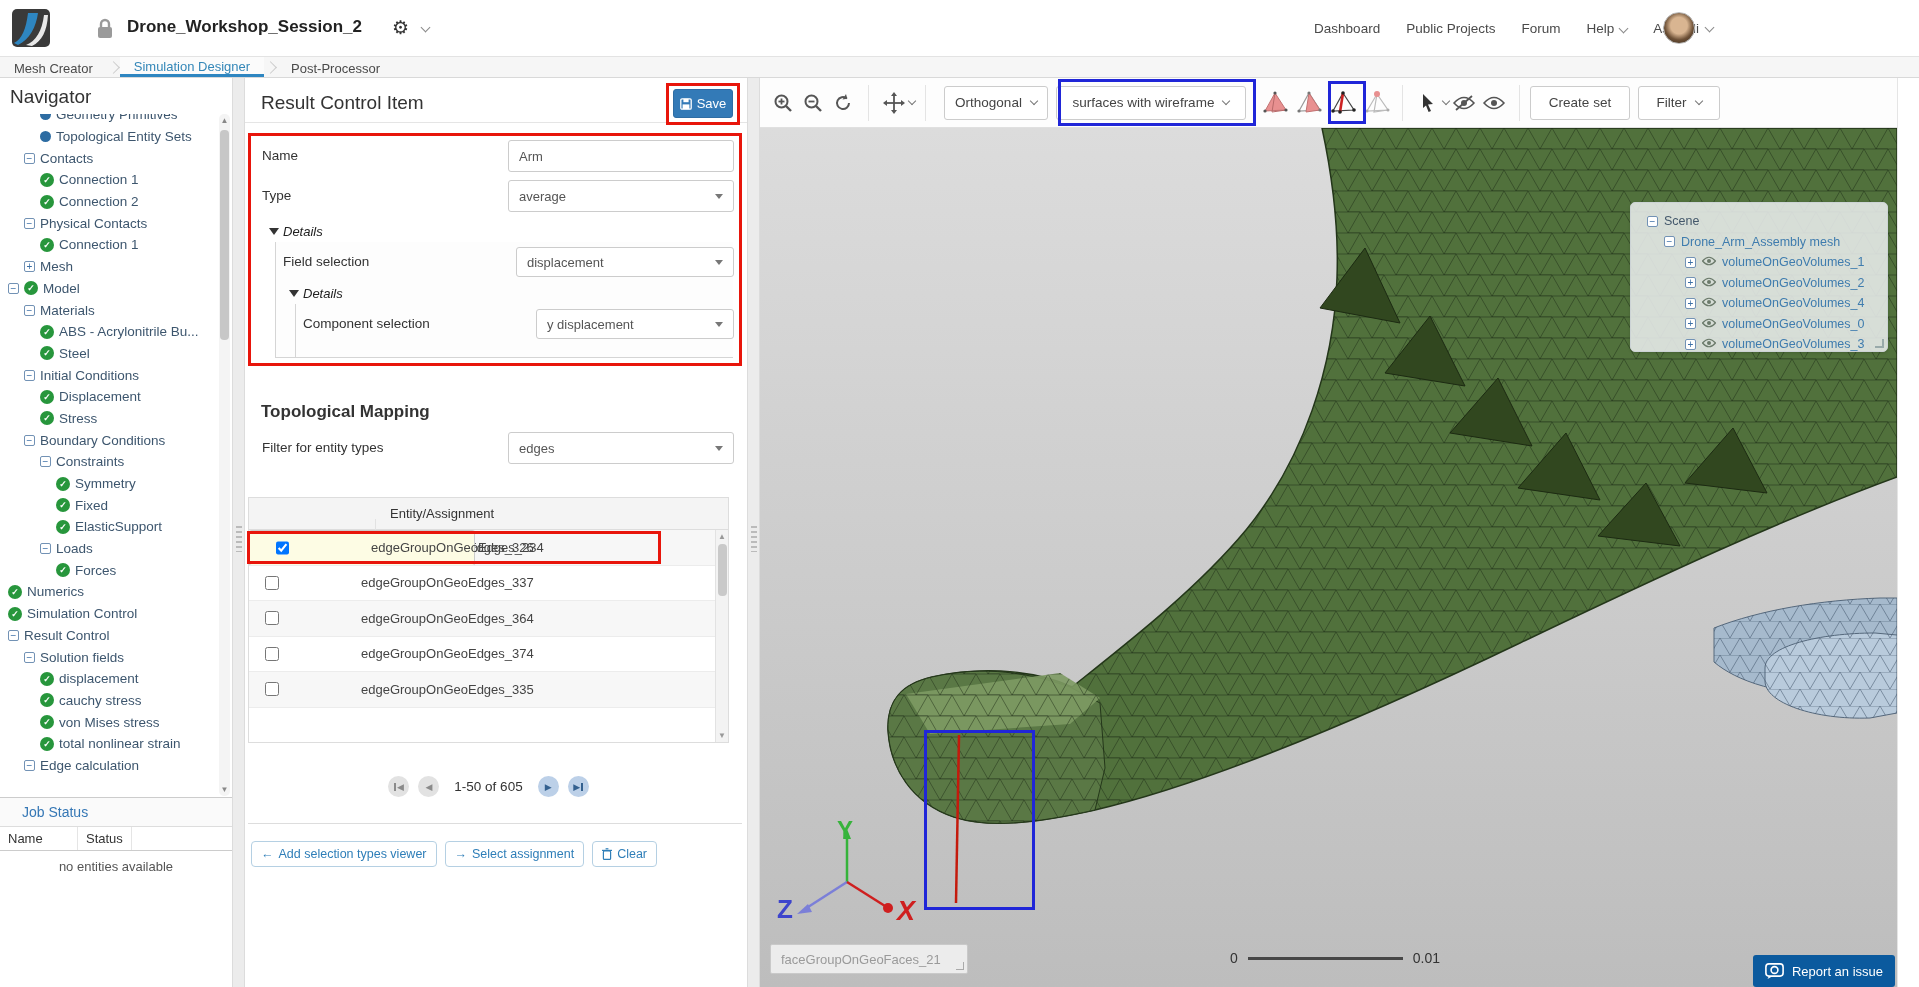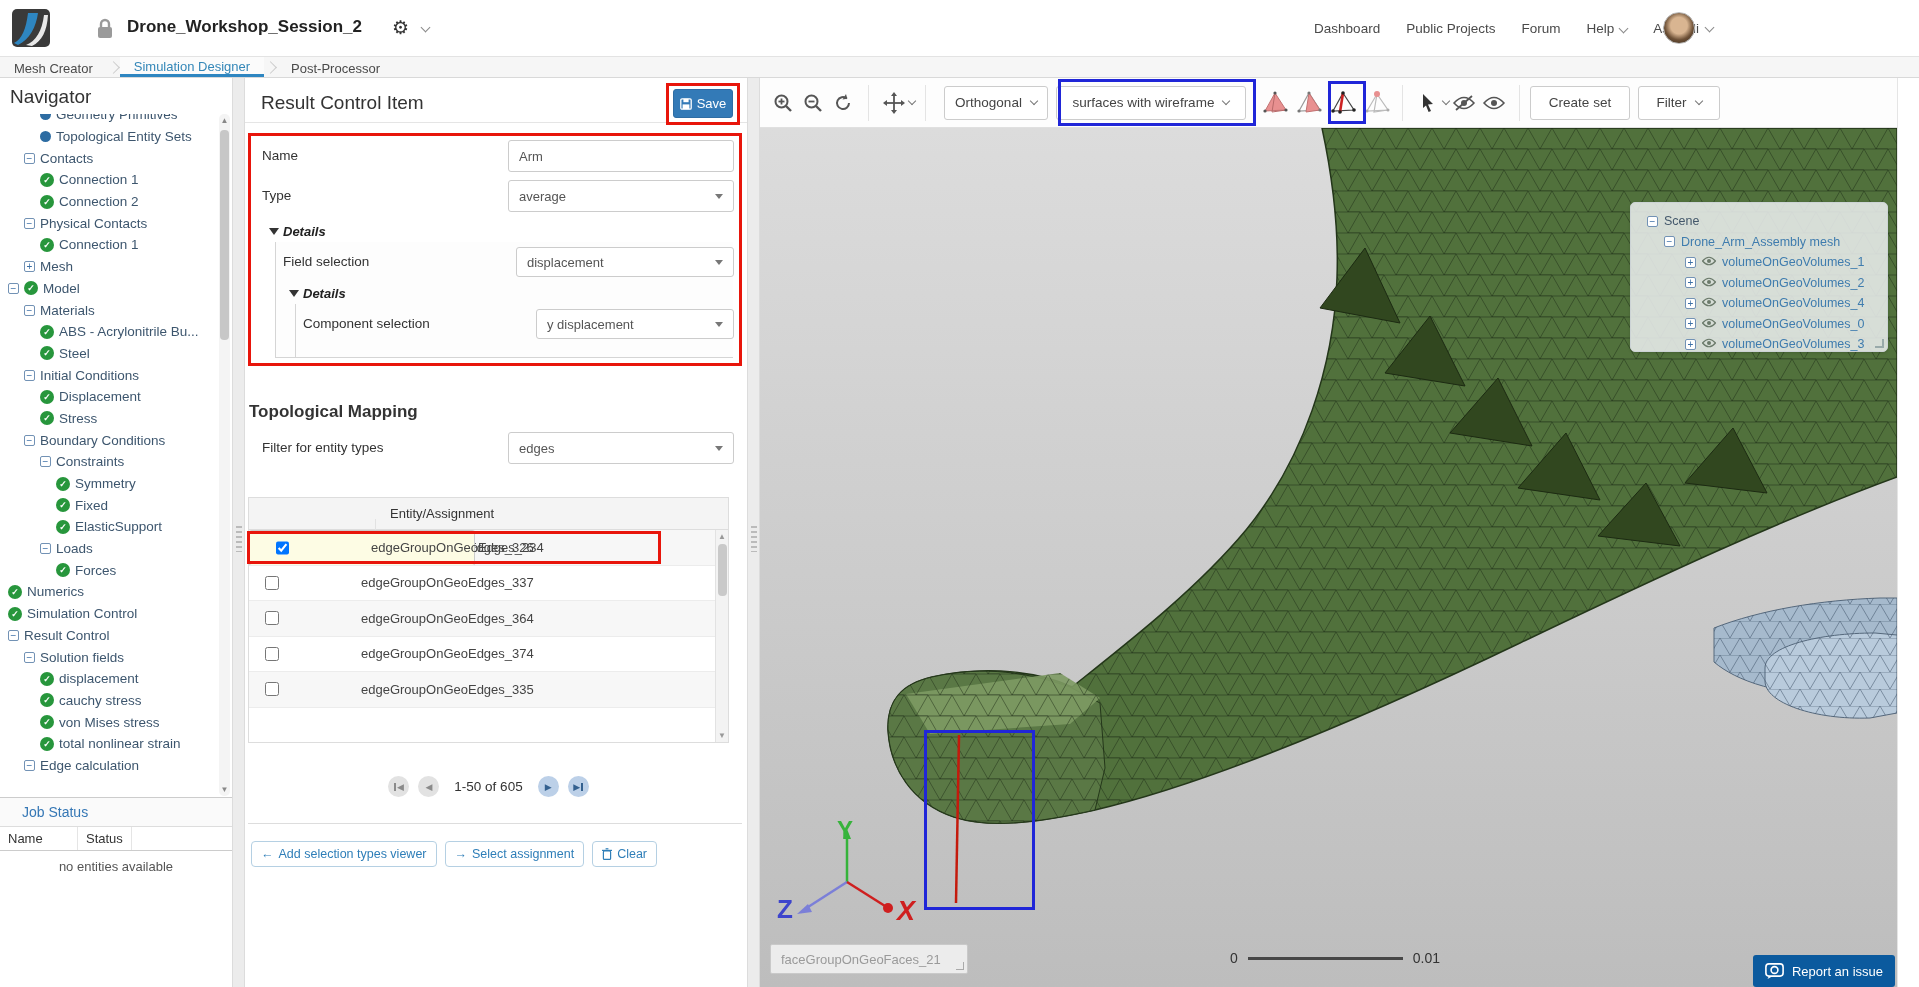--- a/index.html
+++ b/index.html
@@ -54,24 +54,24 @@
   
   #panel { position:absolute; left:245px; top:78px; width:502px; bottom:0; background:#fff; }
   #panel-title { position:absolute; left:16px; top:14px; font-size:19px; color:#333; }
   #panel-hr { position:absolute; left:0; top:44px; width:502px; border-top:1px solid #e5e5e5; }
   #save-btn { position:absolute; left:428px; top:11px; width:60px; height:29px; background:#337ab7; border:1px solid #2e6da4; border-radius:3px; color:#fff; font-size:13px; display:flex; align-items:center; justify-content:center; gap:5px; cursor:pointer; }
   .flabel { position:absolute; font-size:13.5px; color:#333; }
   .input, .sel { position:absolute; height:32px; border:1px solid #ccc; border-radius:3px; background:#fff; font-size:13px; color:#555; }
   .input { padding:0 10px; width:226px; font-family:"Liberation Sans",sans-serif; }
   .sel { width:226px; display:flex; align-items:center; justify-content:space-between; padding:0 10px; cursor:pointer; }
   .sel .tri { width:0; height:0; border-left:4px solid transparent; border-right:4px solid transparent; border-top:5px solid #777; }
-  .dhdr { position:absolute; font-size:13px; font-style:italic; font-weight:bold; color:#222; display:flex; align-items:center; gap:4px; cursor:pointer; }
+  .dhdr { position:absolute; font-size:13px; font-style:italic; font-weight:normal; color:#222; display:flex; align-items:center; gap:4px; cursor:pointer; }
   .dhdr .tri { width:0; height:0; border-left:5px solid transparent; border-right:5px solid transparent; border-top:7px solid #333; }
   .dblock { position:absolute; border-left:1px solid #d5d5d5; border-bottom:1px solid #d5d5d5; background:#fdfdfd; }
-  #topo-title { position:absolute; left:4px; top:324px; font-size:17px; font-weight:bold; color:#333; }
+  #topo-title { position:absolute; left:16px; top:324px; font-size:17px; font-weight:bold; color:#333; }
 
   
   #etable { position:absolute; left:3px; top:419px; width:481px; height:246px; border:1px solid #ddd; }
   #ehead { height:32px; background:#f4f4f4; border-bottom:1px solid #ddd; display:flex; align-items:center; font-size:13px; color:#333; }
   #ehead .c1 { width:127px; padding-left:12px; display:flex; align-items:center; gap:7px; border-right:1px solid #e2e2e2; height:100%;margin-top:41px; }
   #ehead .c1 .tri { width:0;height:0;border-left:4px solid transparent;border-right:4px solid transparent;border-top:5px solid #444; }
   #ehead .c2 { padding-left:14px; }
   #erows { position:absolute; left:0; top:32px; right:13px; bottom:0; overflow:hidden; }
   .erow { height:35.5px; display:flex; align-items:center; border-bottom:1px solid #ececec; background:#fff; cursor:pointer; }
   .erow.alt { background:#f7f7f7; }

